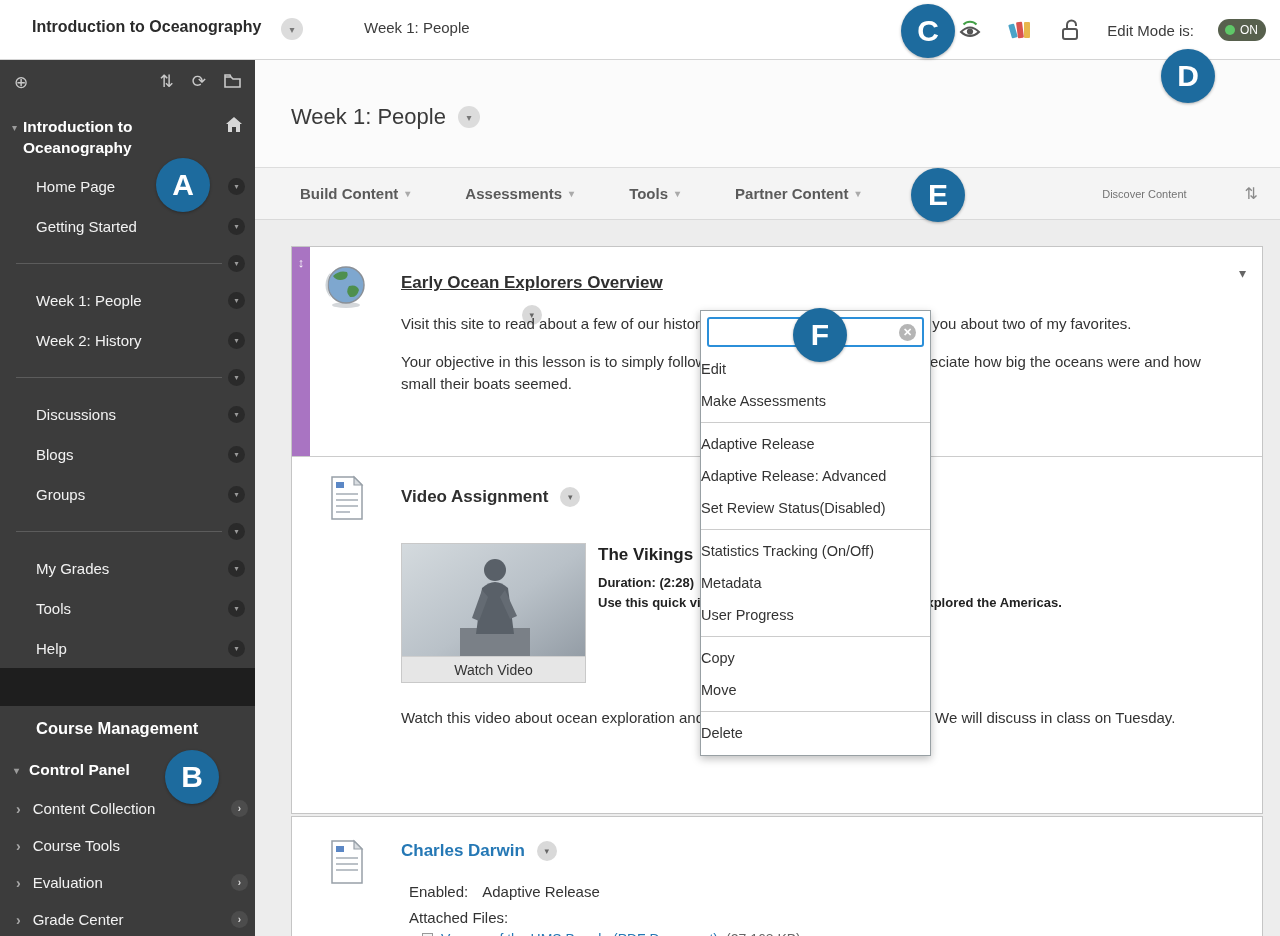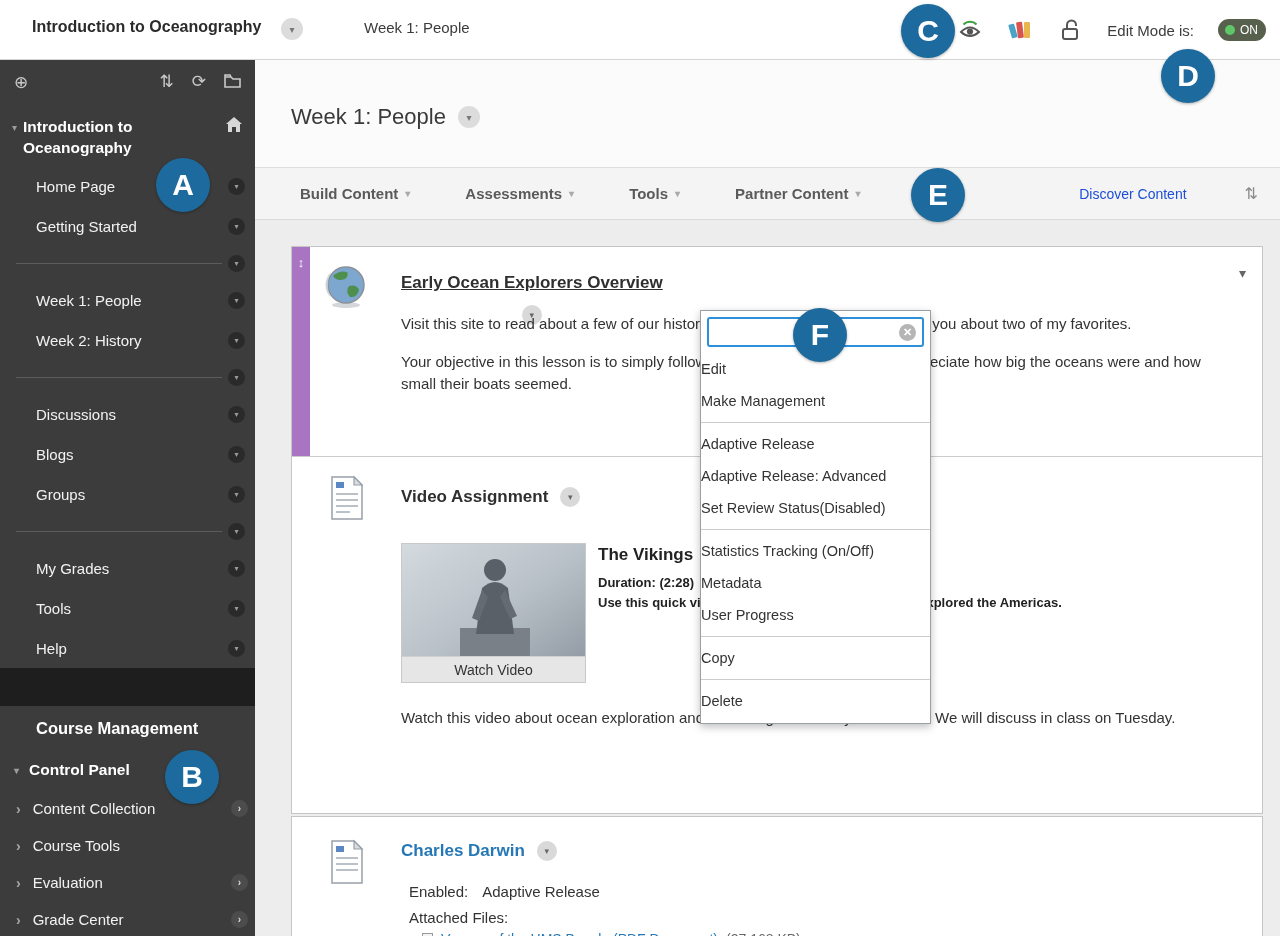--- a/index.html
+++ b/index.html
@@ -46,21 +46,21 @@
 
   
   .main{position:absolute;top:60px;left:255px;right:0;bottom:0;background:#ededed;z-index:1;}
   .page-head{height:108px;background:#fbfbfb;border-bottom:1px solid #ddd;position:relative;}
   .page-title-row{position:absolute;left:36px;top:44px;display:flex;align-items:center;gap:12px;}
   .page-title{font-size:22px;color:#3a3a3a;}
   .action-bar{height:52px;background:#f4f4f4;border-bottom:1px solid #d9d9d9;display:flex;align-items:center;padding:0 22px 0 45px;}
   .ab-btn{display:flex;align-items:center;gap:7px;font-size:15px;font-weight:bold;color:#5a5a5a;cursor:pointer;margin-right:55px;}
   .ab-chev{color:#aaa;font-size:10px;}
   .ab-right{margin-left:auto;display:flex;align-items:center;gap:58px;}
-  .discover{font-size:14px;color:#1d4ed8;cursor:pointer;padding-left:44px;}
+  .discover{font-size:11px;color:#737373;cursor:pointer;padding-left:44px;}
   .ab-sort{color:#8a8a8a;font-size:16px;cursor:pointer;}
 
   .card{position:relative;margin:26px 17px 0 36px;width:972px;background:#fff;border:1px solid #c5c5c5;}
   .card2{margin-top:2px;height:180px;}
   .item1{position:relative;height:209px;}
   .stripe{position:absolute;left:0;top:0;width:18px;height:100%;background:#a974c2;}
   .drag{position:absolute;left:0;top:8px;width:18px;text-align:center;color:#fff;font-size:13px;cursor:grab;}
   .g-icon{position:absolute;left:33px;top:18px;}
   .item-title-row{position:absolute;left:109px;display:flex;align-items:center;gap:12px;}
   .item-title{font-size:17px;font-weight:bold;color:#2f2f2f;}
@@ -367,31 +367,32 @@
       </div>
     </div>
   </main>
 
   <div class="menu">
     <div class="menu-search">
       <input type="text" placeholder="" style="">
       <span class="clear-btn">✕</span>
     </div>
     <div class="menu-item">Edit</div>
-    <div class="menu-item">Make Management</div>
+    <div class="menu-item">Make Assessments</div>
     <div class="menu-div"></div>
     <div class="menu-item">Adaptive Release</div>
     <div class="menu-item">Adaptive Release: Advanced</div>
     <div class="menu-item">Set Review Status(Disabled)</div>
     <div class="menu-div"></div>
     <div class="menu-item">Statistics Tracking (On/Off)</div>
     <div class="menu-item">Metadata</div>
     <div class="menu-item">User Progress</div>
     <div class="menu-div"></div>
     <div class="menu-item">Copy</div>
+    <div class="menu-item">Move</div>
     <div class="menu-div"></div>
     <div class="menu-item">Delete</div>
   </div>
 
   <div class="ann" style="left:156px;top:158px;">A</div>
   <div class="ann" style="left:165px;top:750px;">B</div>
   <div class="ann" style="left:901px;top:4px;">C</div>
   <div class="ann" style="left:1161px;top:49px;">D</div>
   <div class="ann" style="left:911px;top:168px;">E</div>
   <div class="ann" style="left:793px;top:308px;">F</div>

